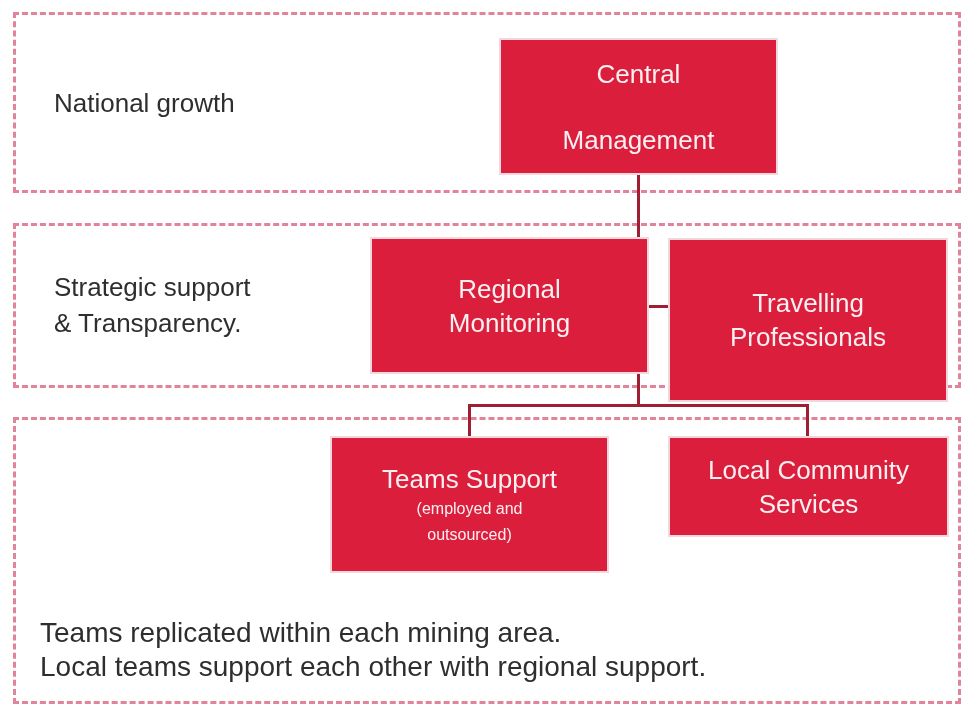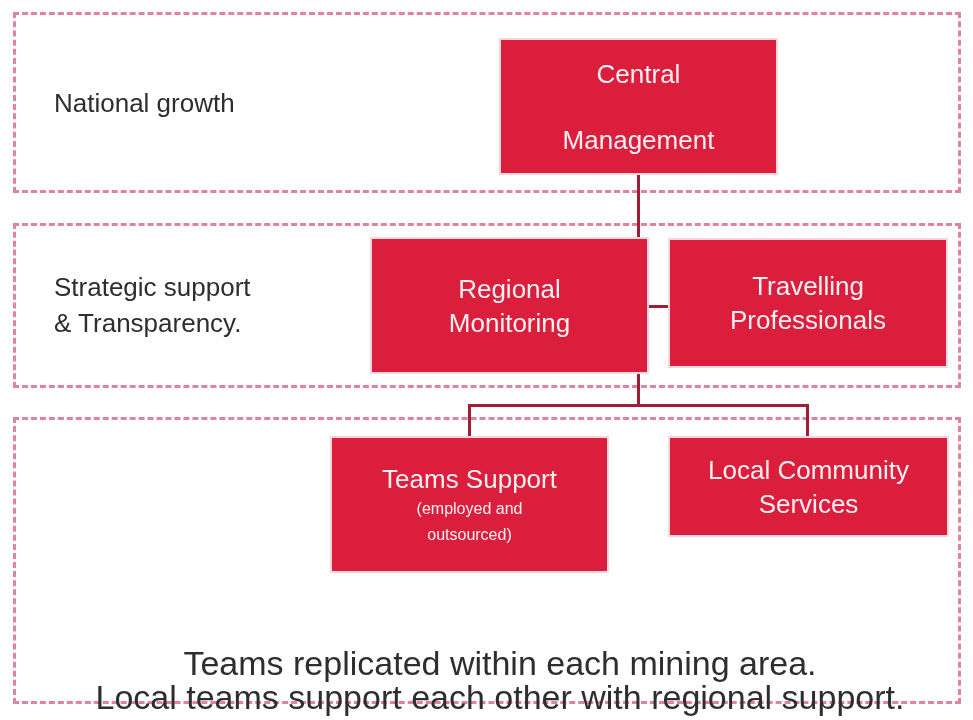--- a/index.html
+++ b/index.html
@@ -53,23 +53,22 @@
   }
   .node span { display: block; }
   .node .sub {
     font-size: 16px;
     line-height: 26px;
   }
   .caption {
     position: absolute;
     left: 40px;
     width: 920px;
-    top: 646px;
-    text-align: center;
-    font-size: 34px;
+    top: 616px;
+    font-size: 28px;
     line-height: 34px;
     color: var(--label-text, #2E2E2E);
     z-index: 3;
   }
   .caption span { display: block; }
 </style>
 </head>
 <body>
 
 <div class="stage">
@@ -95,21 +94,21 @@
   <div class="node" style="left:499px; top:38px; width:279px; height:137px;gap:32px;">
     <span>Central</span>
     <span>Management</span>
   </div>
 
   <div class="node" style="left:330px; top:237px; width:279px; height:137px;margin-left:40px;">
     <span>Regional</span>
     <span>Monitoring</span>
   </div>
 
-  <div class="node" style="left:668px; top:238px; width:280px; height:130px;align-items:center;">
+  <div class="node" style="left:668px; top:238px; width:280px; height:164px;align-items:center;">
     <span>Travelling</span>
     <span>Professionals</span>
   </div>
 
   <div class="node" style="left:330px; top:436px; width:279px; height:137px;">
     <span>Teams Support</span>
     <span class="sub">(employed and</span>
     <span class="sub">outsourced)</span>
   </div>
 

